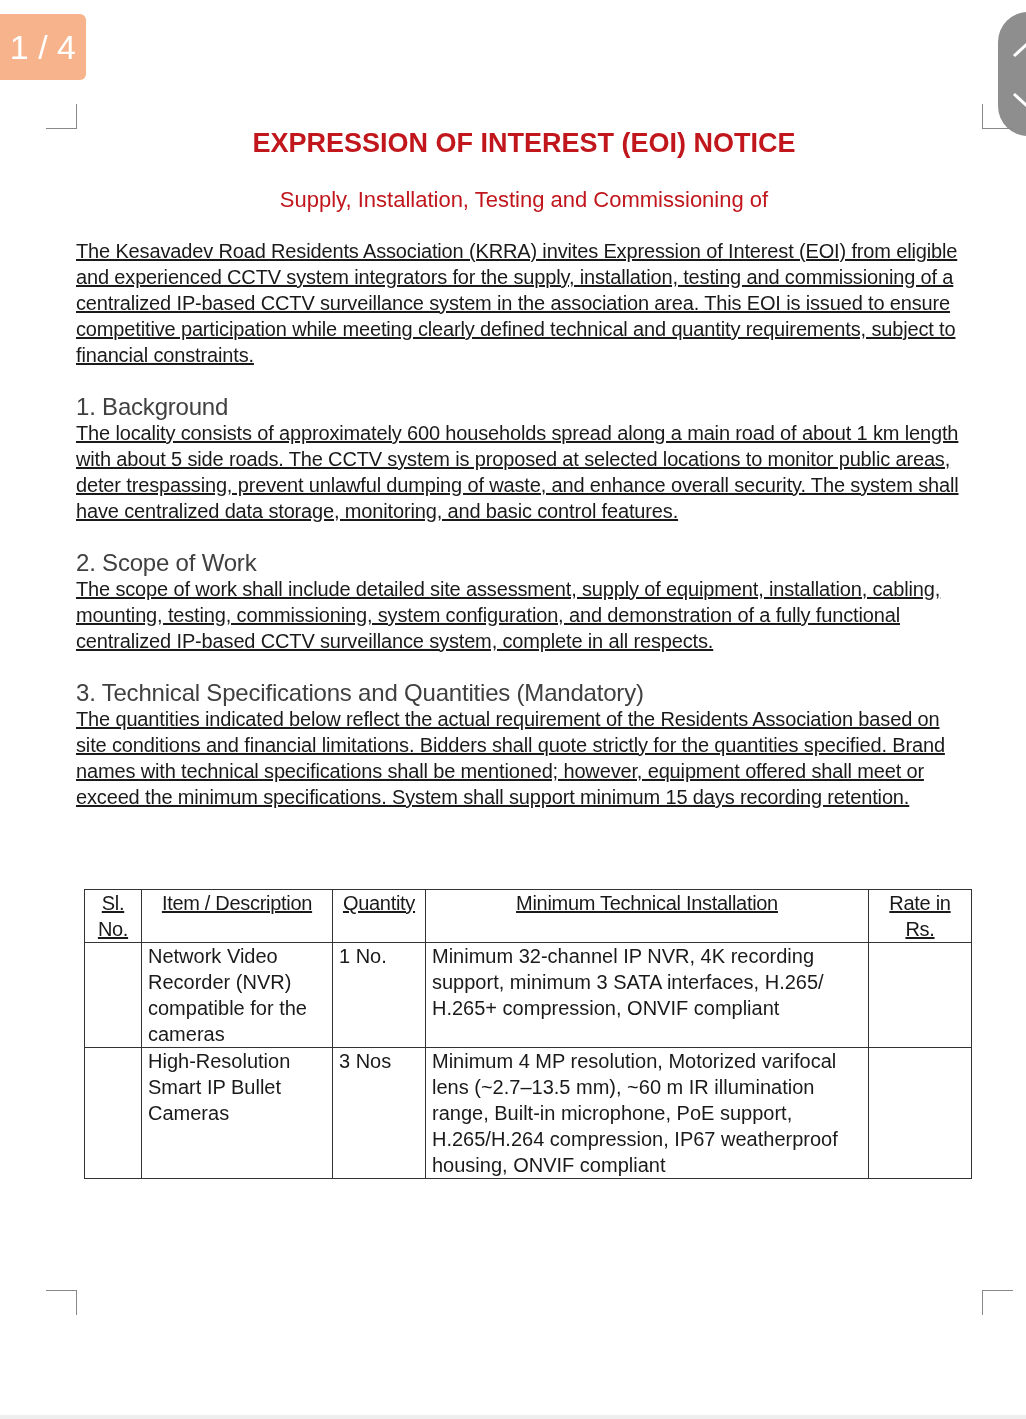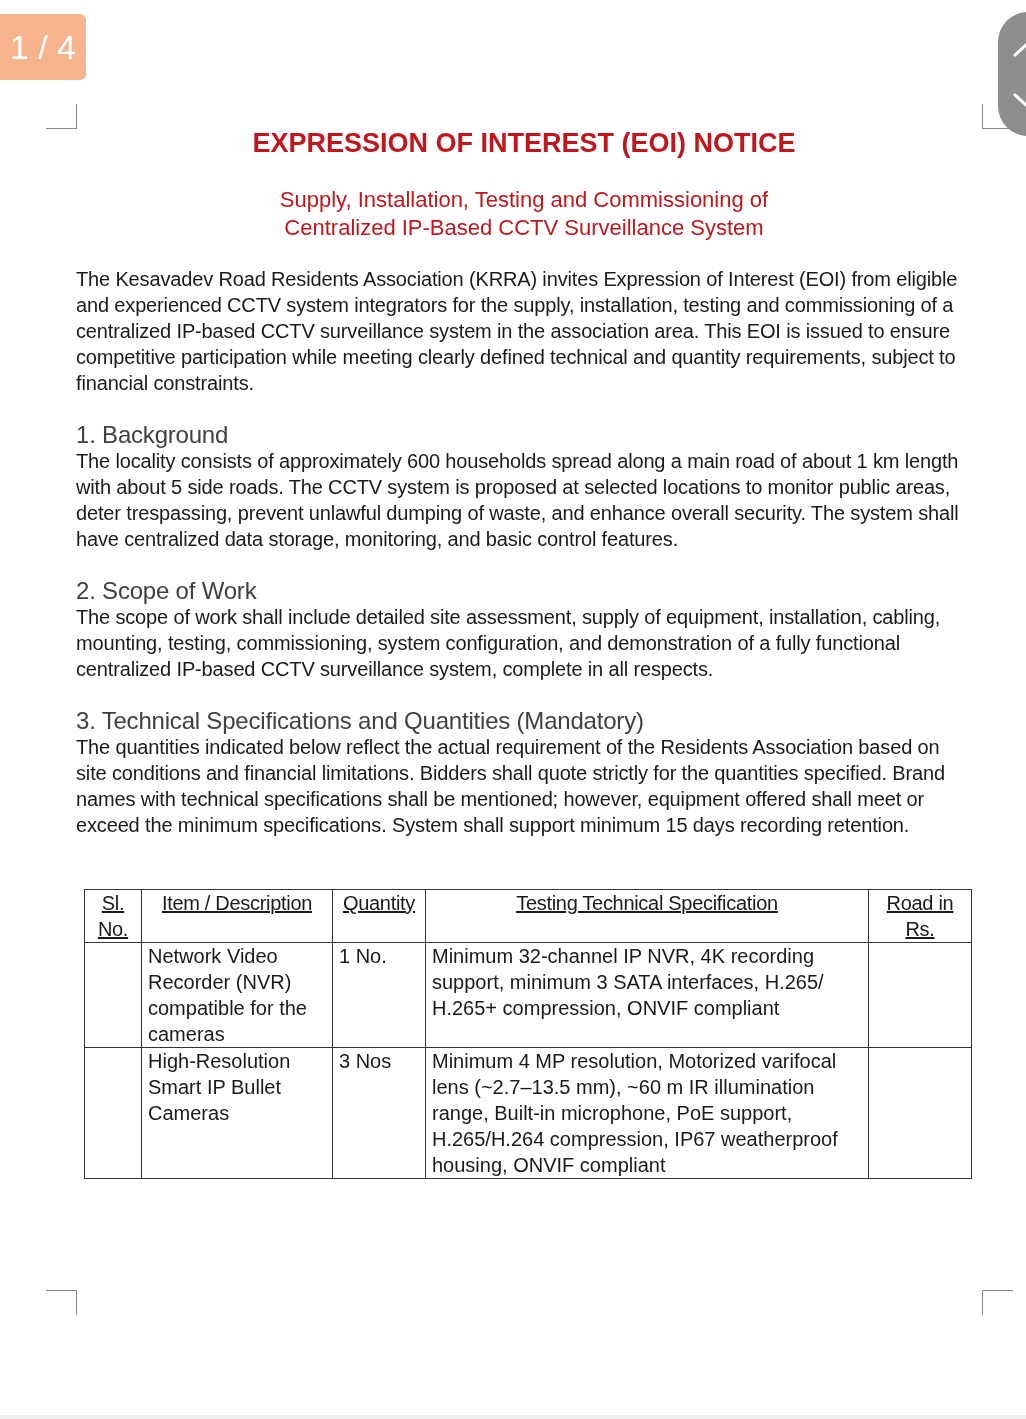--- a/index.html
+++ b/index.html
@@ -22,21 +22,21 @@
   .crop { position:absolute; border-color:#888; border-style:solid; width:30px; height:24px; }
   .crop.tl { left:46px; top:104px; border-width:0 1px 1px 0; }
   .crop.tr { left:982px; top:104px; border-width:0 0 1px 1px; }
   .crop.bl { left:46px; top:1290px; border-width:1px 1px 0 0; }
   .crop.br { left:982px; top:1290px; border-width:1px 0 0 1px; }
   .bottom-bar { position:absolute; left:0; top:1415px; width:1026px; height:4px; background:#eeeeee; }
 
   .doc { position:absolute; left:76px; top:124px; width:896px; }
   .title { color:#c0161c; text-align:center; font-size:27px; margin:4px 0 0 0; line-height:30px; }
   .subtitle { color:#c0161c; text-align:center; font-size:22px; line-height:28px; margin:28px 0 8px 0; }
-  p.body { font-size:20px; line-height:26px; margin:0; letter-spacing:-0.15px; }
+  p.body { font-size:20px; line-height:26px; margin:0; letter-spacing:-0.15px;text-decoration:underline; }
   .intro { margin-top:24px !important; }
   .heading { color:#404040; font-size:24px; line-height:26px; margin:26px 0 0 0; letter-spacing:-0.2px; }
 
   table.spec {
     position:absolute; left:84px; top:889px; width:888px;
     border-collapse:collapse; font-size:20px; line-height:26px;
   }
   table.spec th, table.spec td { border:1.5px solid #333; vertical-align:top; padding:0 6px; }
   table.spec th { font-weight:normal; letter-spacing:-0.3px;text-decoration:underline; }
   .c1 { width:44px; } .c2 { width:178px; } .c3 { width:80px;margin-top:41px; } .c5 { width:90px; text-align:center; }
@@ -57,42 +57,41 @@
 
 <div class="crop tl"></div>
 <div class="crop tr"></div>
 <div class="crop bl"></div>
 <div class="crop br"></div>
 
 <div class="doc">
   <h1 class="title">EXPRESSION OF INTEREST (EOI) NOTICE</h1>
   <div class="subtitle">
     <div>Supply, Installation, Testing and Commissioning of</div>
-    <div>Centralized IP-Based CCTV Surveillance System</div>
   </div>
   <p class="body intro">The Kesavadev Road Residents Association (KRRA) invites Expression of Interest (EOI) from eligible and experienced CCTV system integrators for the supply, installation, testing and commissioning of a centralized IP-based CCTV surveillance system in the association area. This EOI is issued to ensure competitive participation while meeting clearly defined technical and quantity requirements, subject to financial constraints.</p>
 
   <div class="heading">1. Background</div>
   <p class="body">The locality consists of approximately 600 households spread along a main road of about 1 km length with about 5 side roads. The CCTV system is proposed at selected locations to monitor public areas, deter trespassing, prevent unlawful dumping of waste, and enhance overall security. The system shall have centralized data storage, monitoring, and basic control features.</p>
 
   <div class="heading">2. Scope of Work</div>
   <p class="body">The scope of work shall include detailed site assessment, supply of equipment, installation, cabling, mounting, testing, commissioning, system configuration, and demonstration of a fully functional centralized IP-based CCTV surveillance system, complete in all respects.</p>
 
   <div class="heading">3. Technical Specifications and Quantities (Mandatory)</div>
   <p class="body">The quantities indicated below reflect the actual requirement of the Residents Association based on site conditions and financial limitations. Bidders shall quote strictly for the quantities specified. Brand names with technical specifications shall be mentioned; however, equipment offered shall meet or exceed the minimum specifications. System shall support minimum 15 days recording retention.</p>
 </div>
 
 <table class="spec">
   <thead>
     <tr>
       <th class="c1">Sl. No.</th>
       <th class="c2">Item / Description</th>
       <th class="c3">Quantity</th>
-      <th>Testing Technical Specification</th>
-      <th class="c5">Road in Rs.</th>
+      <th>Minimum Technical Installation</th>
+      <th class="c5">Rate in Rs.</th>
     </tr>
   </thead>
   <tbody>
     <tr style="height:104px">
       <td></td>
       <td>Network Video Recorder (NVR) compatible for the cameras</td>
       <td>1 No.</td>
       <td>Minimum 32-channel IP NVR, 4K recording support, minimum 3 SATA interfaces, H.265/ H.265+ compression, ONVIF compliant</td>
       <td></td>
     </tr>

